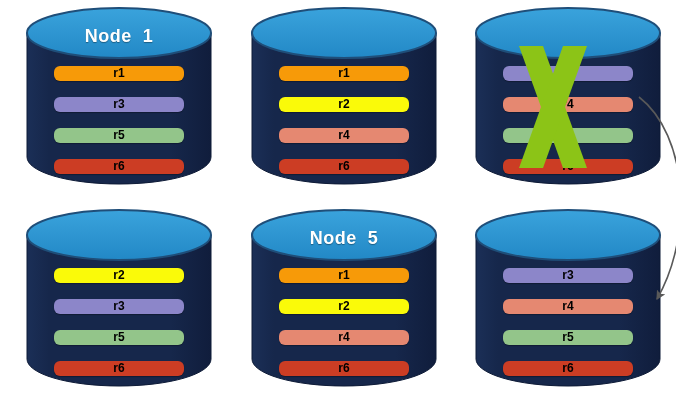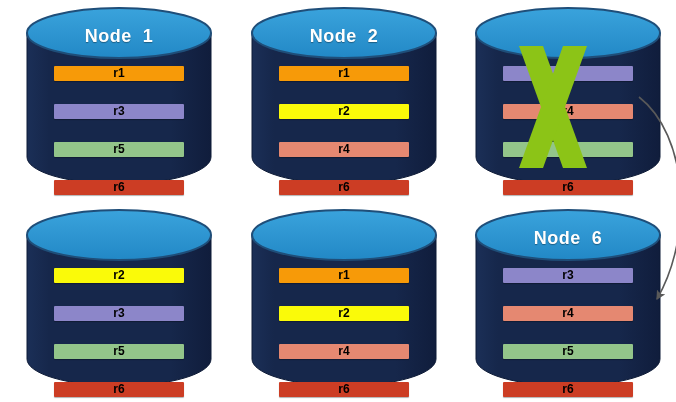--- a/index.html
+++ b/index.html
@@ -55,22 +55,22 @@
   .records {
     position: absolute;
     left: 30px;
     top: 60px;
     width: 130px;
   }
   .record-bar {
     position: relative;
     width: 130px;
     height: 15px;
-    margin-bottom: 23px;
-    border-radius: 1px;
+    margin-bottom: 16px;
+    border-radius: 6px;
     box-shadow: 0 1px 1px rgba(0,0,0,0.30);
   }
   .record-label {
     position: absolute;
     left: 0; top: 0;
     width: 130px;
     height: 15px;
     line-height: 15px;
     text-align: center;
     color: #000000;
@@ -142,21 +142,20 @@
             <stop offset="100%" stop-color="#101D3C"></stop>
           </linearGradient>
           <linearGradient id="topGrad1" x1="0" y1="0" x2="0" y2="1">
             <stop offset="0%" stop-color="#3AA3DC"></stop>
             <stop offset="100%" stop-color="#2288C6"></stop>
           </linearGradient>
         </defs>
         <path d="M 3 27 L 3 151 A 92 27 0 0 0 187 151 L 187 27 Z" fill="url(#bodyGrad1)" stroke="#0D1A36" stroke-width="1"></path>
         <ellipse cx="95" cy="27" rx="92" ry="25" fill="url(#topGrad1)" stroke="#1F4E79" stroke-width="2"></ellipse>
       </svg>
-      <div class="node-label">Node  2</div>
       <div class="records">
         <div class="record-bar" style="background: rgb(247, 154, 8);">
           <span class="record-label">r1</span>
         </div>
         <div class="record-bar" style="background: rgb(250, 250, 9);">
           <span class="record-label">r2</span>
         </div>
         <div class="record-bar" style="background: rgb(229, 136, 113);">
           <span class="record-label">r4</span>
         </div>
@@ -243,20 +242,21 @@
             <stop offset="100%" stop-color="#101D3C"></stop>
           </linearGradient>
           <linearGradient id="topGrad4" x1="0" y1="0" x2="0" y2="1">
             <stop offset="0%" stop-color="#3AA3DC"></stop>
             <stop offset="100%" stop-color="#2288C6"></stop>
           </linearGradient>
         </defs>
         <path d="M 3 27 L 3 151 A 92 27 0 0 0 187 151 L 187 27 Z" fill="url(#bodyGrad4)" stroke="#0D1A36" stroke-width="1"></path>
         <ellipse cx="95" cy="27" rx="92" ry="25" fill="url(#topGrad4)" stroke="#1F4E79" stroke-width="2"></ellipse>
       </svg>
+      <div class="node-label">Node  5</div>
       <div class="records">
         <div class="record-bar" style="background: rgb(247, 154, 8);">
           <span class="record-label">r1</span>
         </div>
         <div class="record-bar" style="background: rgb(250, 250, 9);">
           <span class="record-label">r2</span>
         </div>
         <div class="record-bar" style="background: rgb(229, 136, 113);">
           <span class="record-label">r4</span>
         </div>
@@ -275,21 +275,20 @@
             <stop offset="100%" stop-color="#101D3C"></stop>
           </linearGradient>
           <linearGradient id="topGrad5" x1="0" y1="0" x2="0" y2="1">
             <stop offset="0%" stop-color="#3AA3DC"></stop>
             <stop offset="100%" stop-color="#2288C6"></stop>
           </linearGradient>
         </defs>
         <path d="M 3 27 L 3 151 A 92 27 0 0 0 187 151 L 187 27 Z" fill="url(#bodyGrad5)" stroke="#0D1A36" stroke-width="1"></path>
         <ellipse cx="95" cy="27" rx="92" ry="25" fill="url(#topGrad5)" stroke="#1F4E79" stroke-width="2"></ellipse>
       </svg>
-      <div class="node-label">Node  6</div>
       <div class="records">
         <div class="record-bar" style="background: rgb(140, 134, 201);">
           <span class="record-label">r3</span>
         </div>
         <div class="record-bar" style="background: rgb(229, 136, 113);">
           <span class="record-label">r4</span>
         </div>
         <div class="record-bar" style="background: rgb(147, 197, 138);">
           <span class="record-label">r5</span>
         </div>

